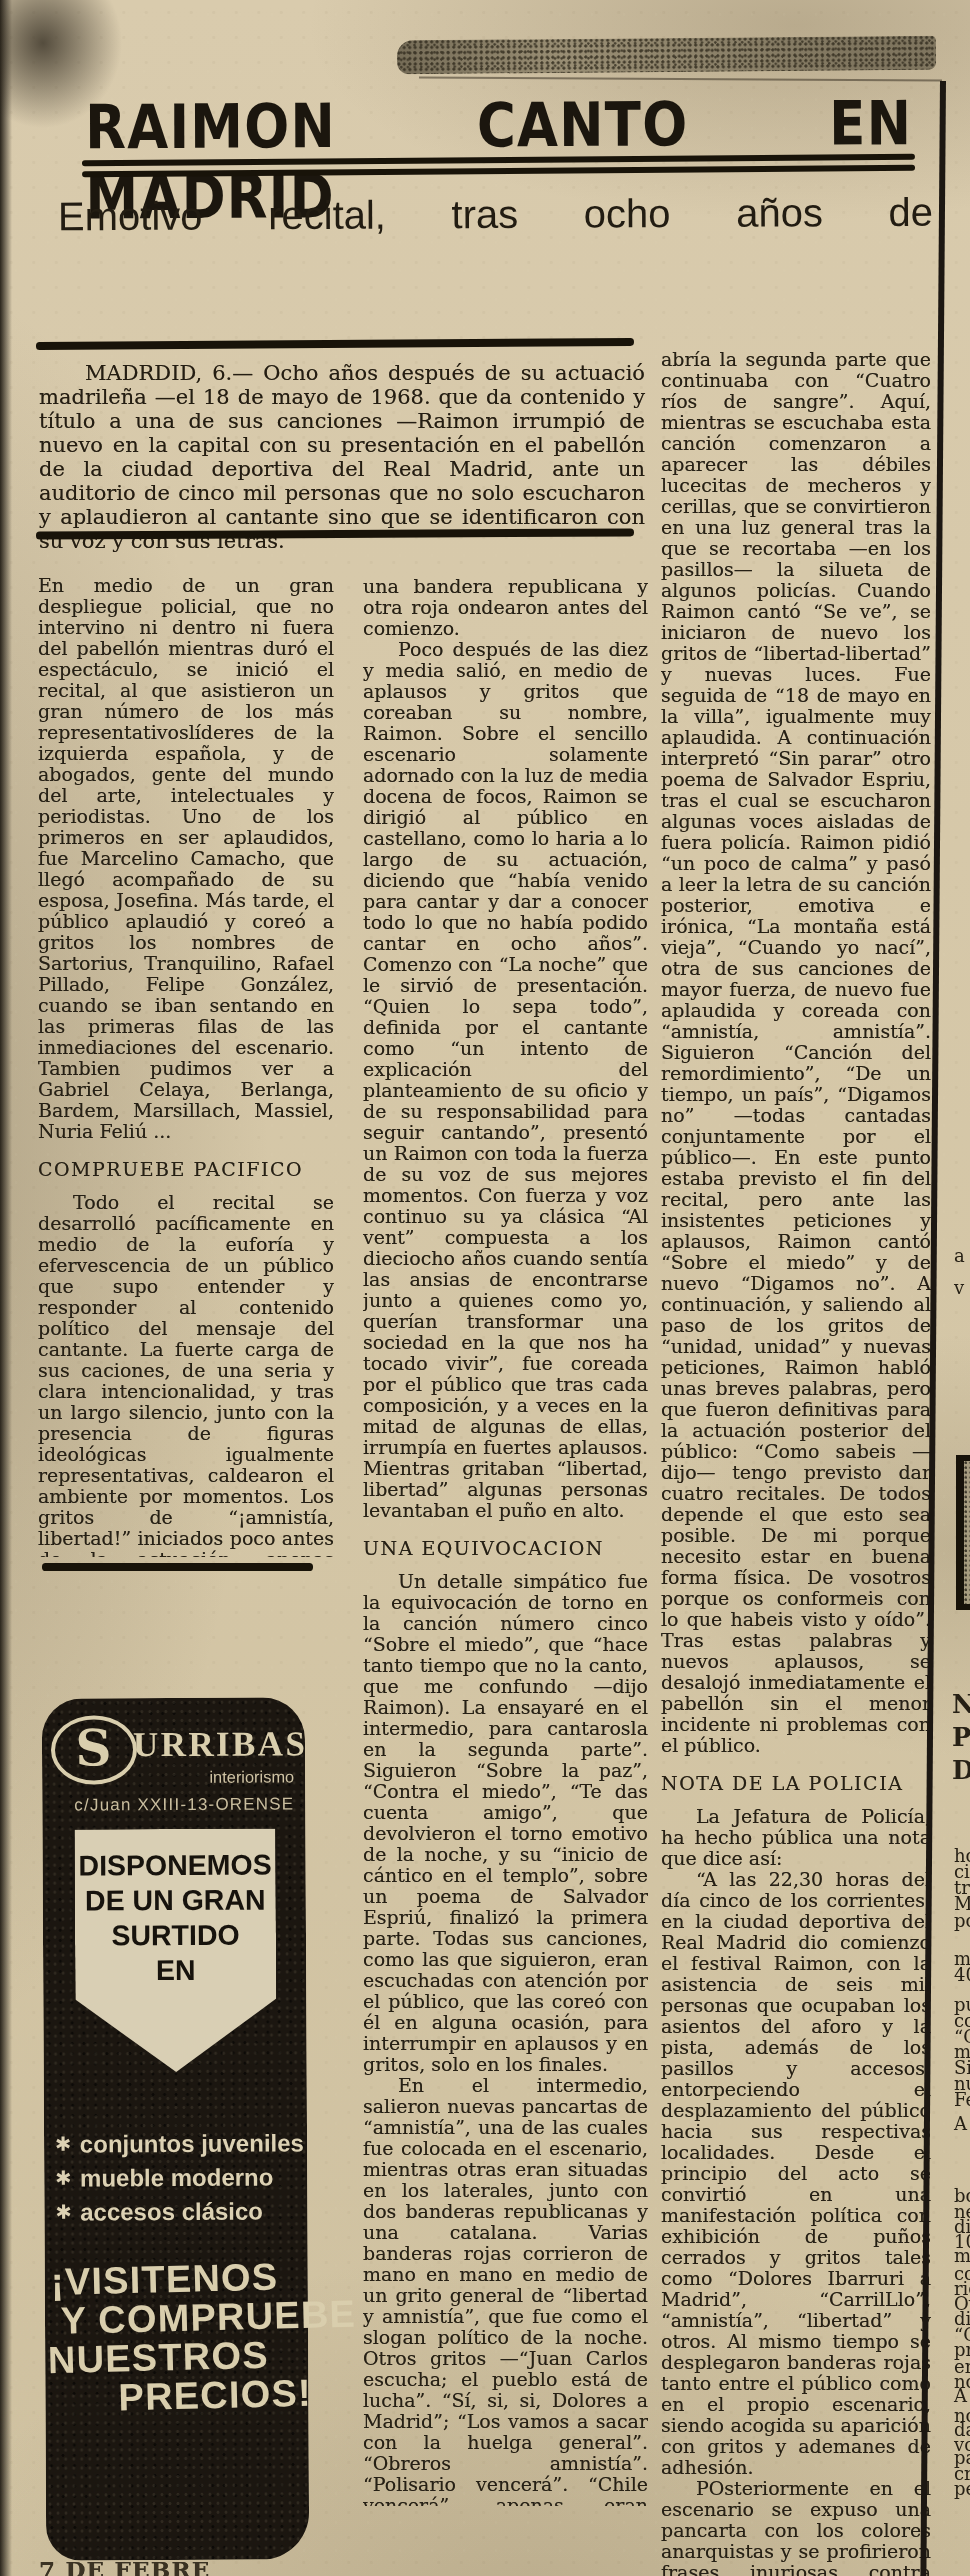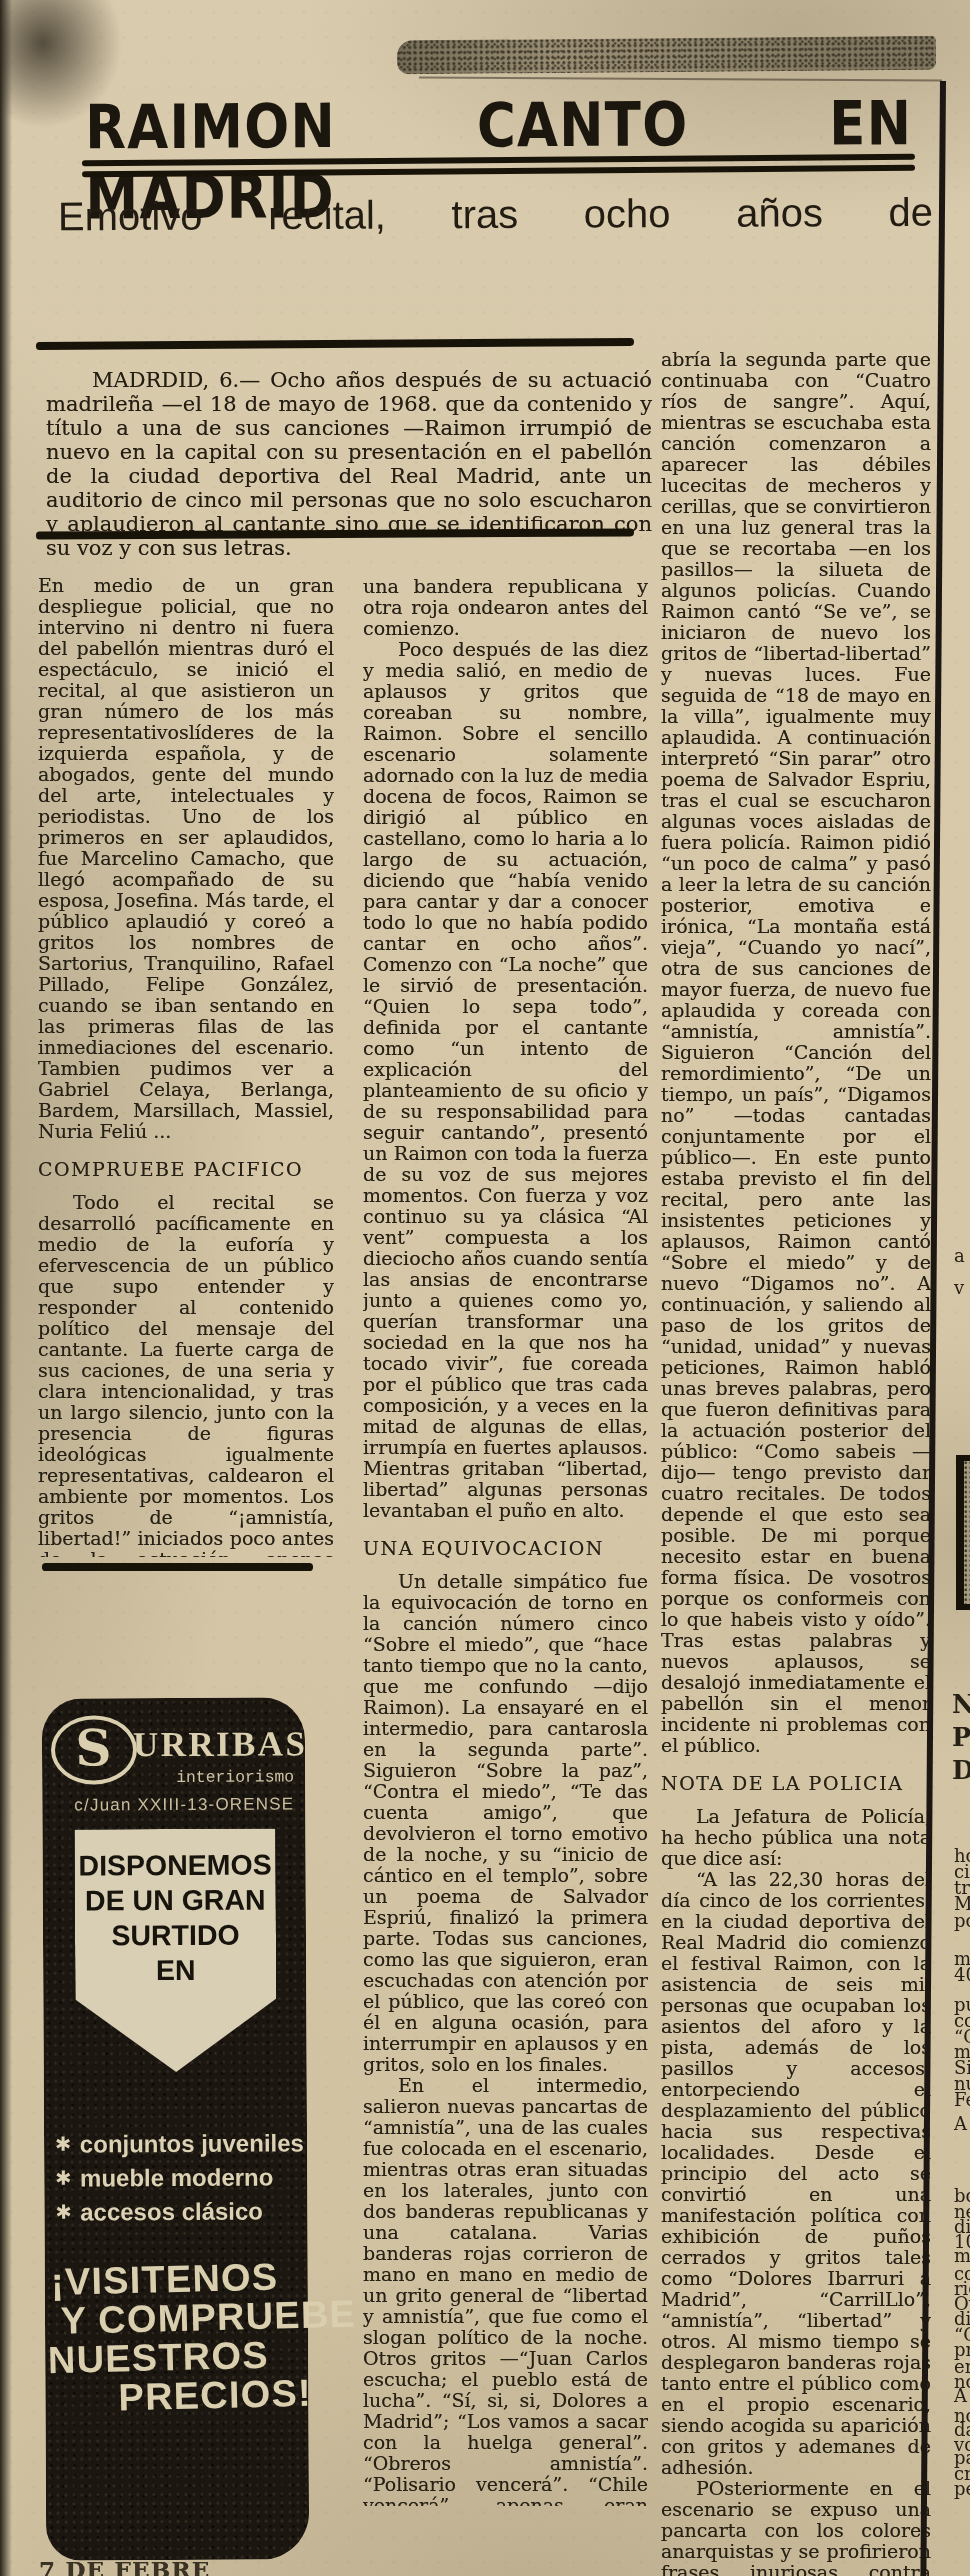--- a/index.html
+++ b/index.html
@@ -48,21 +48,21 @@
     transform:rotate(-.3deg);}
   .subtitle.l2{top:239px;width:875px;font-size:40px;text-align:center;}
 
   
   .rule{position:absolute;background:#181309;border-radius:3.6px;}
   .lead-top{left:36px;top:340px;width:598px;height:8px;transform:rotate(-.4deg);}
   .lead-bottom{left:36px;top:530px;width:598px;height:8px;transform:rotate(-.3deg);}
   .col1-end{left:42px;top:1563px;width:271px;height:8px;}
 
   
-  .lead{position:absolute;left:38px;top:360px;width:606px;margin:8px;
+  .lead{position:absolute;left:38px;top:360px;width:606px;margin:1px;
     font-size:21px;line-height:24px;text-align:justify;text-indent:46px;
     color:#241d12;text-shadow:0 0 0.4px rgba(36,29,18,.55);}
   .col{position:absolute;text-align:justify;font-size:19px;line-height:21px;
     color:#262015;text-shadow:0 0 0.4px rgba(38,32,21,.5);overflow:hidden;}
   .col p{margin:0;text-indent:35px;}
   .col p.noindent{text-indent:0;}
   .col h2{margin:17px 0 12px 0;font-size:19px;font-weight:400;letter-spacing:1.5px;
     text-indent:0;text-align:left;font-family:"DejaVu Serif",serif;}
   .col1{left:38px;top:575px;width:296px;max-height:982px;}
   .col2{left:363px;top:576px;width:285px;max-height:1930px;}
@@ -89,21 +89,21 @@
     background-image:
       radial-gradient(rgba(150,138,112,.16) 1.2px, transparent 1.8px),
       radial-gradient(rgba(0,0,0,.55) 1.2px, transparent 1.8px);
     background-size:8px 9px,11.5px 10.3px;
     transform:rotate(-.3deg);}
   .ad-oval{position:absolute;left:8.5px;top:17px;width:78px;height:61px;
     border:4.2px solid #d9cead;border-radius:50%;text-align:center;
     font-family:"DejaVu Serif",serif;font-weight:bold;font-size:50px;line-height:58px;color:#d9cead;}
   .ad-brand{position:absolute;left:91px;top:27px;font-family:"Liberation Serif",serif;
     font-weight:bold;font-size:35px;letter-spacing:2.4px;color:#d9cead;}
-  .ad-sub{position:absolute;right:11px;top:70px;font-family:Liberation Mono, monospace;
+  .ad-sub{position:absolute;right:11px;top:70px;font-family:Liberation Sans, sans-serif;
     font-size:16.4px;color:#cfc3a4;}
   .ad-addr{position:absolute;left:32px;top:97px;font-family:"Liberation Sans",sans-serif;
     font-size:17px;letter-spacing:1.2px;color:#c9bd9e;}
   .ad-pennant{position:absolute;left:32px;top:131px;width:201px;height:243px;
     background:#d9cfb4;clip-path:polygon(0 0,100% 0,100% 70%,50% 100%,0 70%);
     text-align:center;padding-top:0;}
   .ad-pennant .bl{font-family:"Liberation Sans",sans-serif;font-weight:bold;
     font-size:28.5px;line-height:35px;color:#17130d;}
   .ad-pennant .bl:first-child{margin-top:19.4px;}
   .ad-item{position:absolute;left:11px;white-space:nowrap;font-family:"Liberation Sans",sans-serif;

